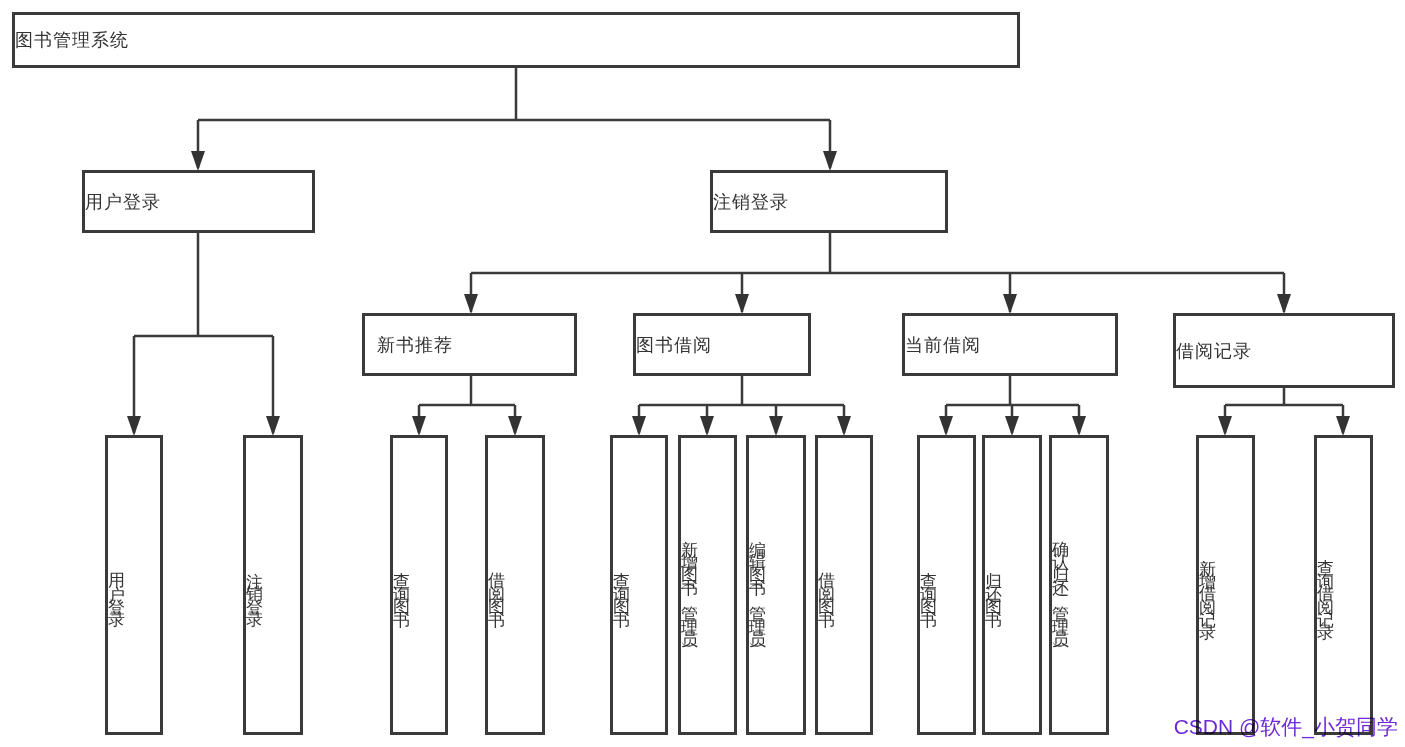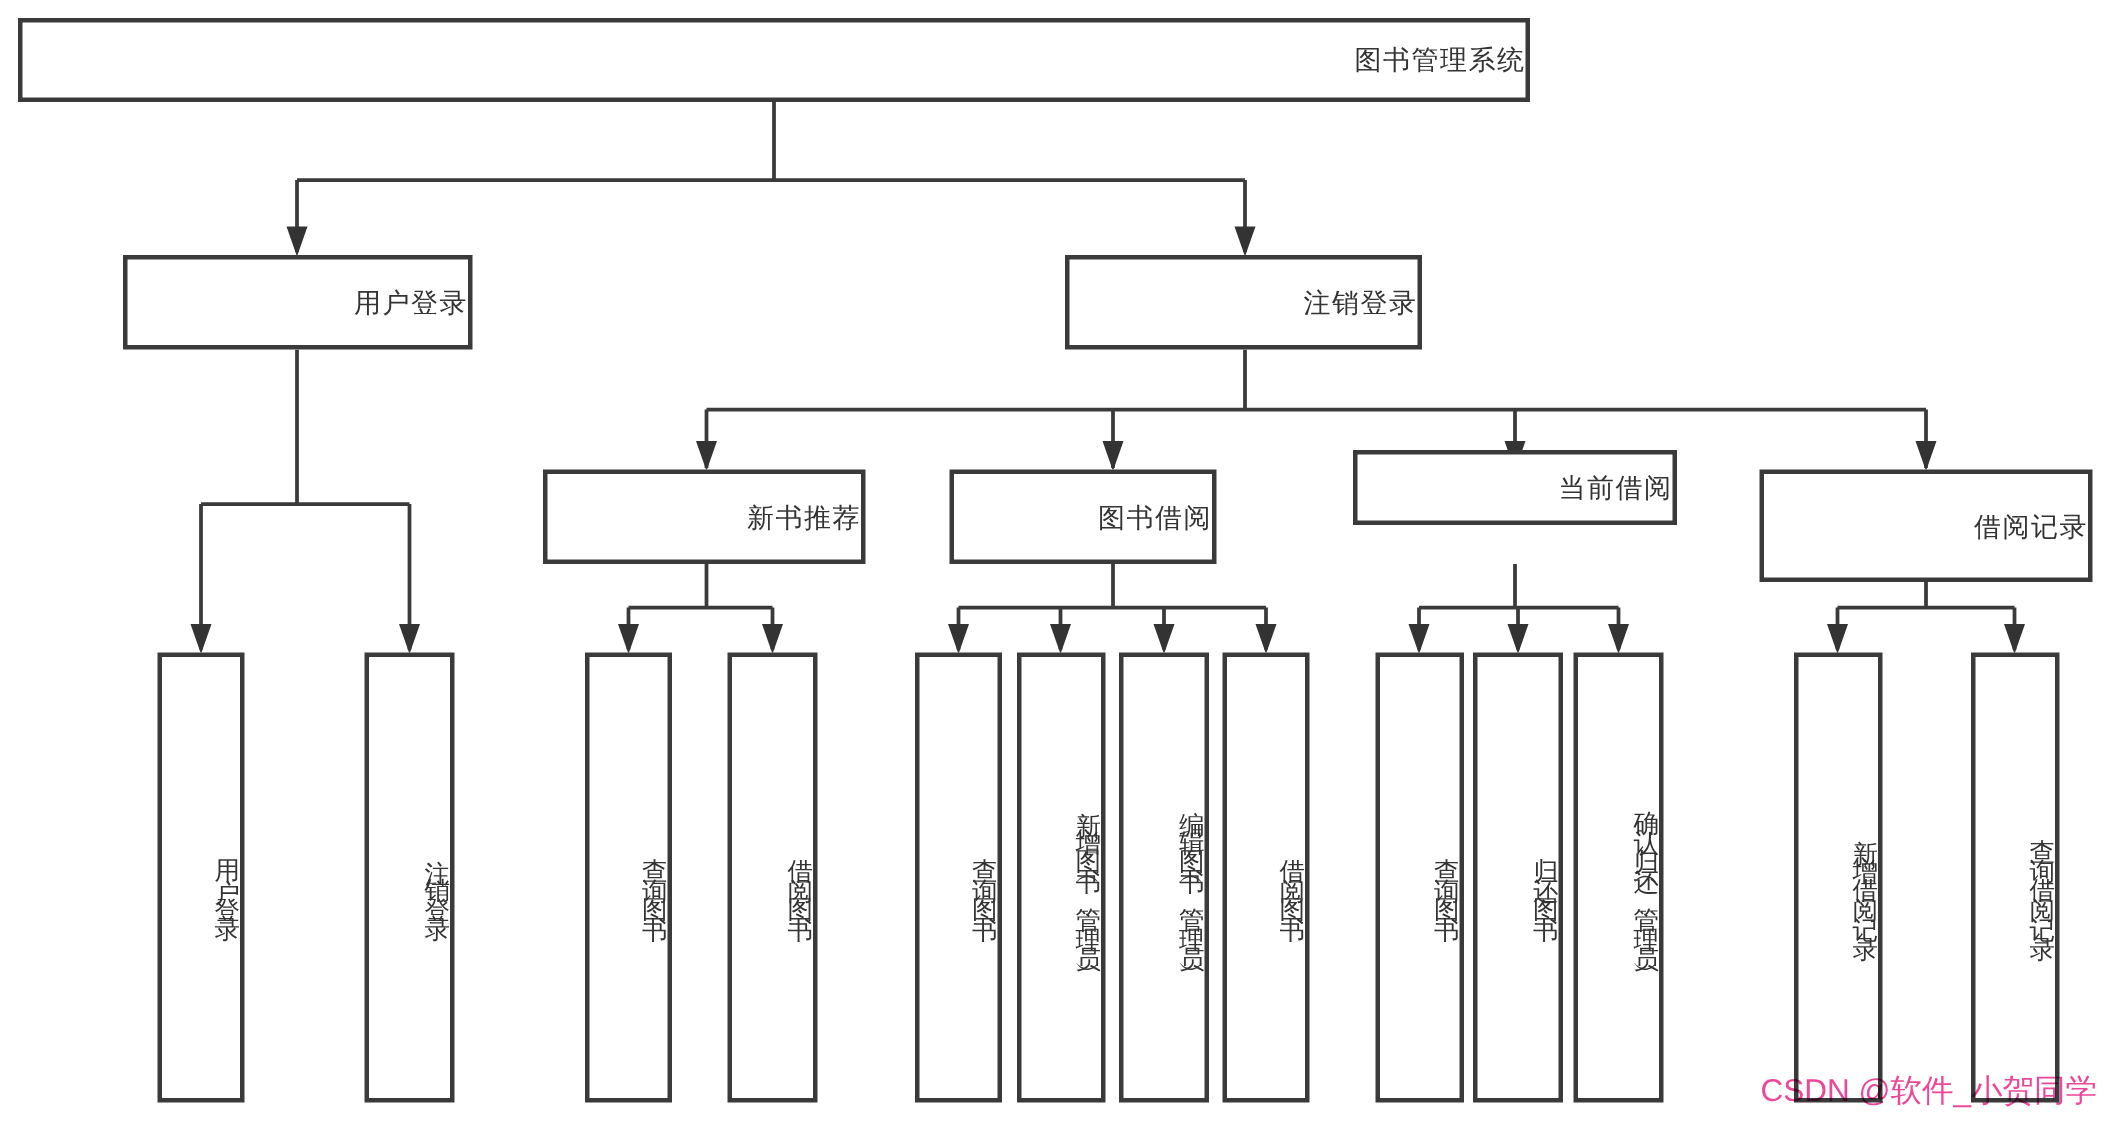--- a/index.html
+++ b/index.html
@@ -17,39 +17,39 @@
     width: 1405px; height: 747px;
     pointer-events: none;
   }
   .node {
     position: absolute;
     box-sizing: border-box;
     background: #ffffff;
     border: 3px solid #3a3a3a;
     display: flex;
     align-items: center;
-    justify-content: flex-end;
+    justify-content: flex-start;
     color: #333333;
   }
   .hnode { font-size: 18px; letter-spacing: 1px; }
   .vnode .vlabel {
     writing-mode: vertical-lr;
     text-orientation: mixed;
     font-size: 17px;
     line-height: 1;
     letter-spacing: 13px;
     color: #333333;
     max-height: 288px;
   }
   .watermark {
     position: absolute;
     right: 7px;
     top: 713px;
     font-size: 21px;
-    color: #ec4899;
+    color: #6d28d9;
     mix-blend-mode: multiply;
     white-space: nowrap;
   }
 </style>
 </head>
 <body>
 
 <div class="canvas">
 
   <svg class="connectors" viewBox="0 0 1405 747" xmlns="http://www.w3.org/2000/svg">
@@ -93,21 +93,21 @@
   <div class="node hnode" style="left:710px; top:170px; width:238px; height:63px;">
     <span>注销登录</span>
   </div>
 
   <div class="node hnode" style="left:362px; top:313px; width:215px; height:63px;padding-left:12px;">
     <span>新书推荐</span>
   </div>
   <div class="node hnode" style="left:633px; top:313px; width:178px; height:63px;">
     <span>图书借阅</span>
   </div>
-  <div class="node hnode" style="left:902px; top:300px; width:216px; height:50px;">
+  <div class="node hnode" style="left:902px; top:313px; width:216px; height:63px;">
     <span>当前借阅</span>
   </div>
   <div class="node hnode" style="left:1173px; top:313px; width:222px; height:75px;">
     <span>借阅记录</span>
   </div>
 
   <div class="node vnode" style="left:105px; top:435px; width:58px; height:300px;">
     <span class="vlabel">用户登录</span>
   </div>
   <div class="node vnode" style="left:243px; top:435px; width:60px; height:300px;">

